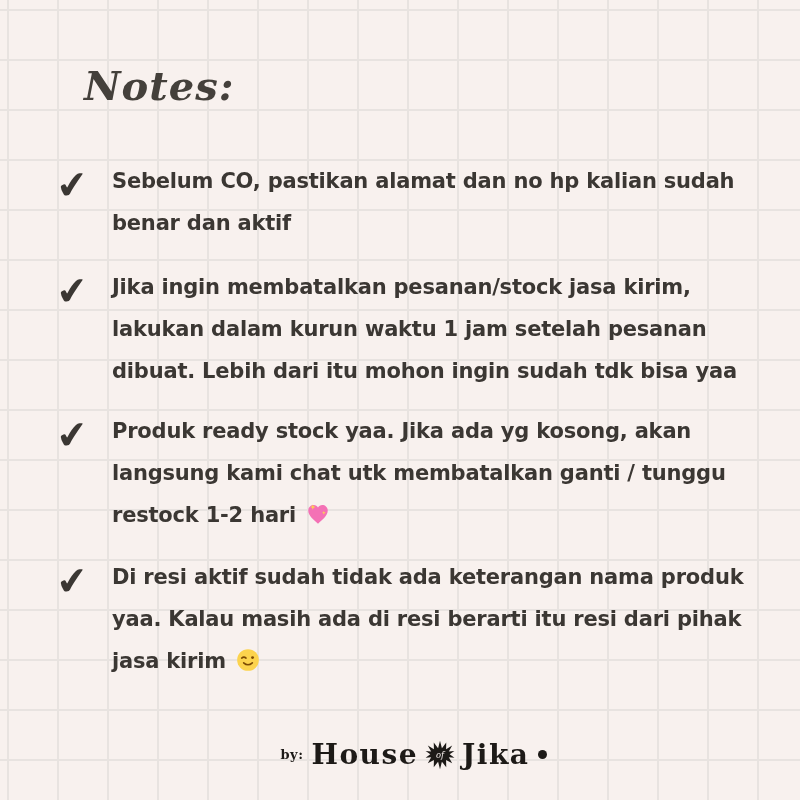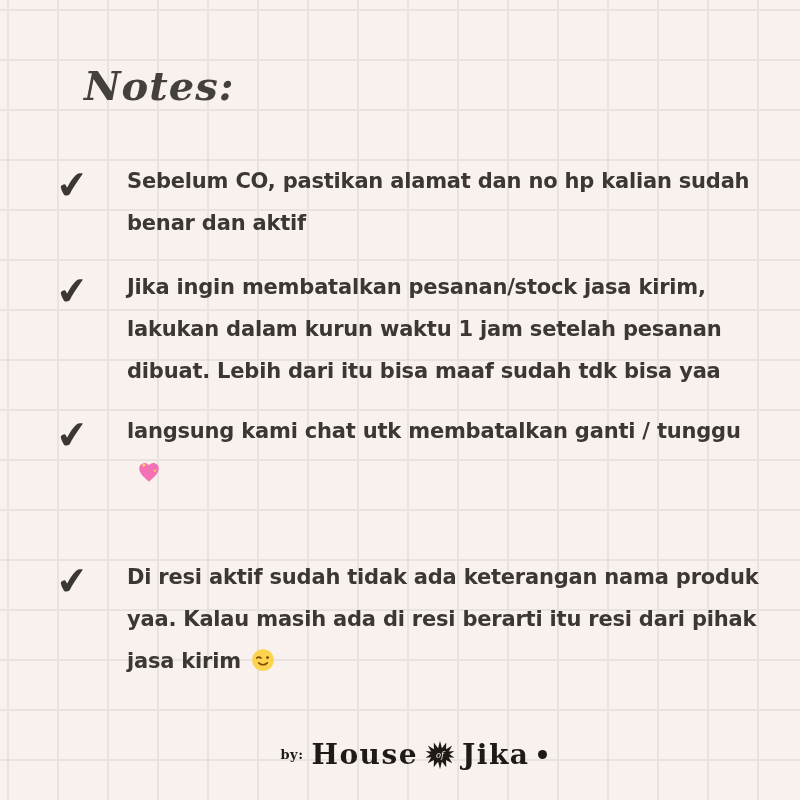--- a/index.html
+++ b/index.html
@@ -45,21 +45,21 @@
     color: #3b3733;
   }
   .note-text {
     font-size: 21px;
     font-weight: bold;
     line-height: 42px;
     letter-spacing: -0.2px;
     white-space: nowrap;
     color: #3b3733;
   }
-  .line { display: block; margin-left: 15px; }
+  .line { display: block; }
   .line svg.emoji {
     vertical-align: -5px;
     margin-left: 9px;
   }
   .footer {
     position: absolute;
     left: 14px;
     top: 738px;
     width: 800px;
     display: flex;
@@ -102,30 +102,31 @@
       <span class="line"><span>Sebelum CO, pastikan alamat dan no hp kalian sudah</span></span>
       <span class="line"><span>benar dan aktif</span></span>
     </div>
   </div>
 
   <div class="note" style="top:266px">
     <span class="check">✔</span>
     <div class="note-text">
       <span class="line"><span>Jika ingin membatalkan pesanan/stock jasa kirim,</span></span>
       <span class="line"><span>lakukan dalam kurun waktu 1 jam setelah pesanan</span></span>
-      <span class="line"><span>dibuat. Lebih dari itu bisa maaf sudah tdk bisa yaa</span></span>
+      <span class="line"><span>dibuat. Lebih dari itu mohon ingin sudah tdk bisa yaa</span></span>
     </div>
   </div>
 
   <div class="note" style="top:410px">
     <span class="check">✔</span>
     <div class="note-text">
+      <span class="line"><span>Produk ready stock yaa. Jika ada yg kosong, akan</span></span>
       <span class="line"><span>langsung kami chat utk membatalkan ganti / tunggu</span></span>
       <span class="line">
-        <svg class="emoji" width="26" height="26" viewBox="0 0 24 24" aria-hidden="true">
+        <span>restock 1-2 hari</span><svg class="emoji" width="26" height="26" viewBox="0 0 24 24" aria-hidden="true">
           <path d="M12 21 C8.2 17.4 3 13.6 3 8.7 C3 5.7 5.4 3.6 8 3.6 C9.8 3.6 11.2 4.5 12 5.9 C12.8 4.5 14.2 3.6 16 3.6 C18.6 3.6 21 5.7 21 8.7 C21 13.6 15.8 17.4 12 21 Z" fill="#f471b5"></path>
           <path d="M7.2 3.2 L7.9 4.9 L9.6 5.6 L7.9 6.3 L7.2 8 L6.5 6.3 L4.8 5.6 L6.5 4.9 Z" fill="#fdd34f"></path>
           <path d="M17.4 9.2 L17.9 10.4 L19.1 10.9 L17.9 11.4 L17.4 12.6 L16.9 11.4 L15.7 10.9 L16.9 10.4 Z" fill="#fdd34f"></path>
         </svg>
       </span>
     </div>
   </div>
 
   <div class="note" style="top:556px">
     <span class="check">✔</span>

